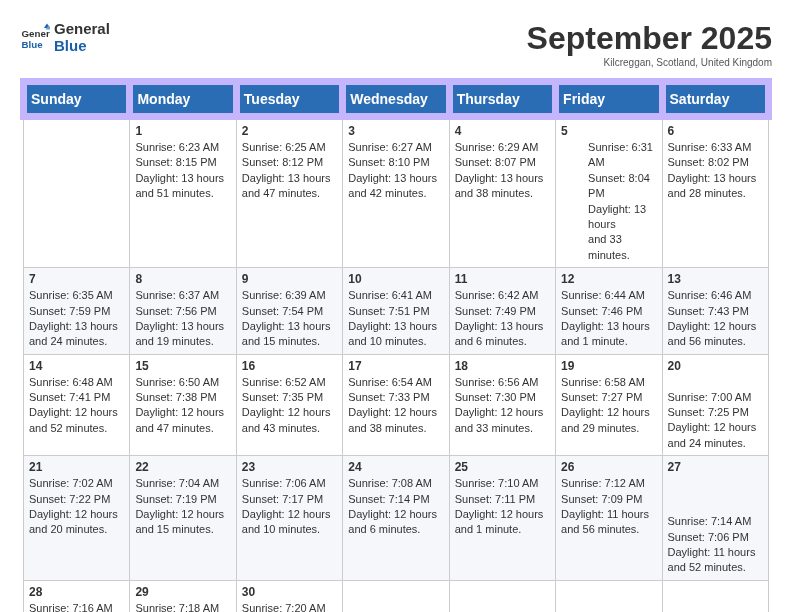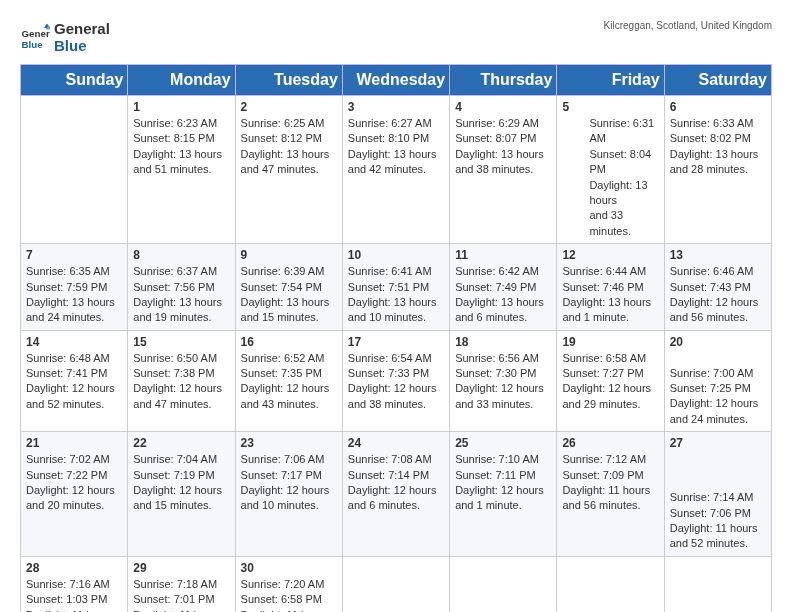--- a/index.html
+++ b/index.html
@@ -39,24 +39,24 @@
     }
     table {
       width: 100%;
       border-collapse: collapse;
       font-size: 10.5px;
     }
     thead tr th {
       background-color: #2a6db5;
       color: #fff;
       padding: 6px 4px;
-      text-align: right;
-      font-size: 16px;
+      text-align: left;
+      font-size: 14px;
       font-weight: bold;
-      border: 1px solid #c4b5fd;
+      border: 7px solid #c4b5fd;
     }
     tbody tr td {
       border: 1px solid #ccc;
       vertical-align: top;
       padding: 4px 5px;
       height: 80px;
       width: 14.28%;
       color: #333;
     }
     tbody tr:nth-child(even) td {
@@ -87,20 +87,21 @@
       <text x="2" y="34" font-size="13" font-weight="bold" fill="#1a5fa8">Blue</text>
       <polygon points="32,8 40,8 36,2" fill="#1a5fa8"></polygon>
       <polygon points="34,10 42,10 38,4" fill="#5ba3d9"></polygon>
     </svg>
     <div>
       <div style="font-size:15px;font-weight:bold;color:#333;">General</div>
       <div style="font-size:15px;font-weight:bold;color:#1a5fa8;">Blue</div>
     </div>
   </div>
   <div class="title-block">
+    <div class="month-title">September 2025</div>
     <div class="location">Kilcreggan, Scotland, United Kingdom</div>
   </div>
 </div>
 
 <table>
   <thead>
     <tr id="weekday-header">
     <th>Sunday</th>
         <th>Monday</th>
         <th>Tuesday</th>

